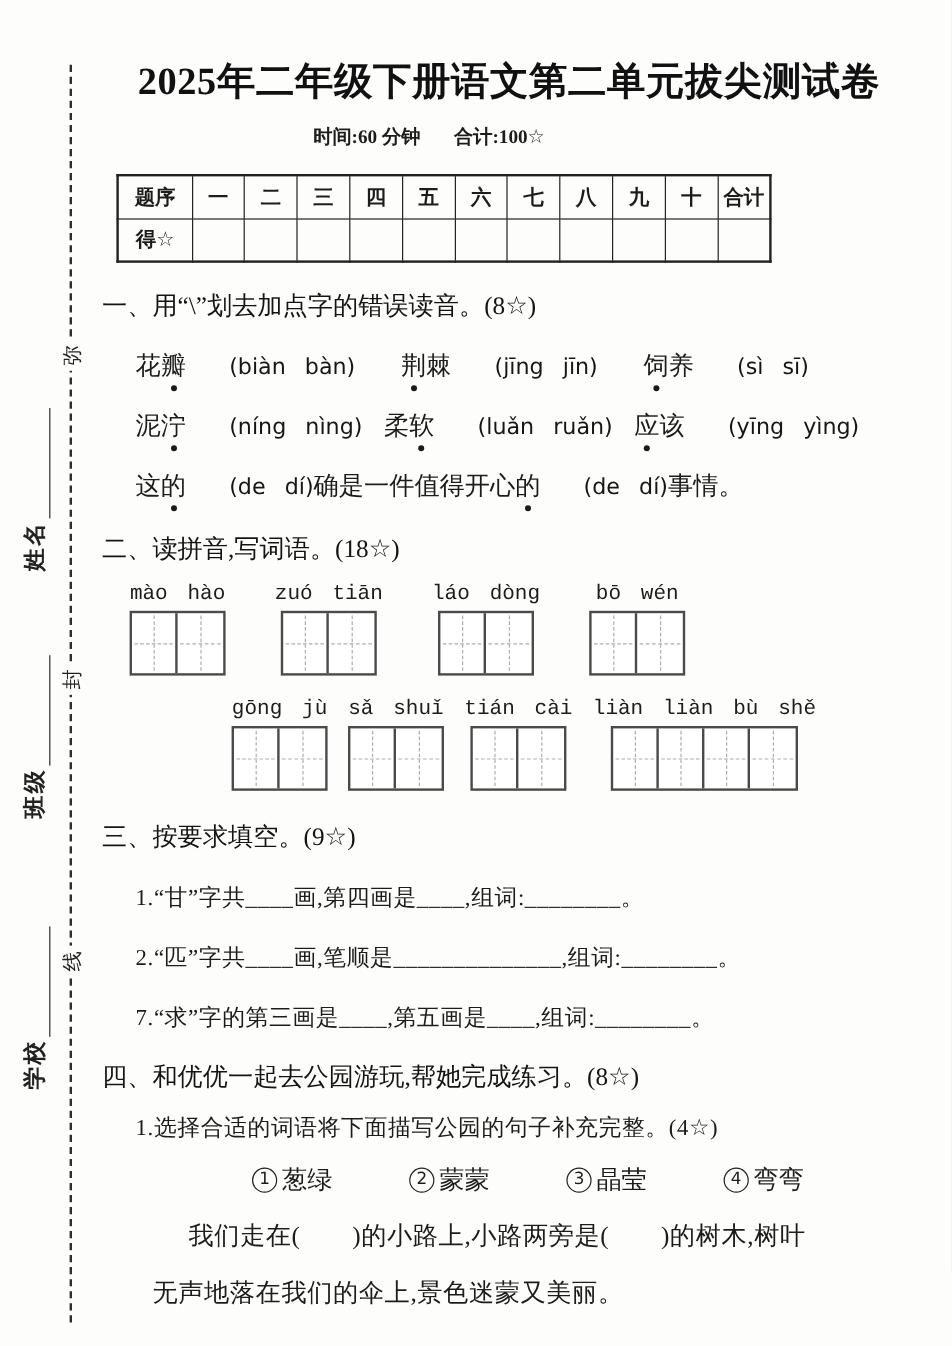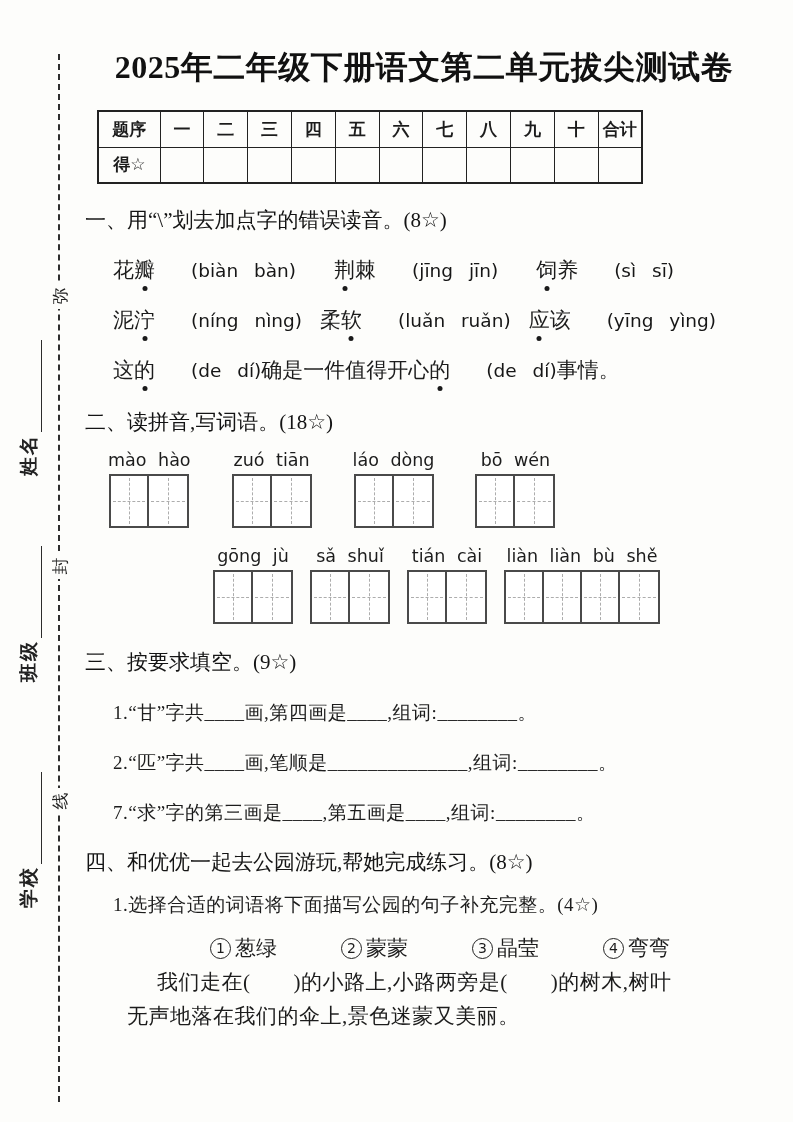--- a/index.html
+++ b/index.html
@@ -43,21 +43,21 @@
   .ch { position:relative; display:inline-block; }
   .ch.dotted::after { content:""; position:absolute; left:50%; bottom:-7px;
     width:5px; height:5px; border-radius:50%; background:#1a1a1a; transform:translateX(-50%); }
   .pinyin, .py-label { font-family:"DejaVu Sans","Liberation Sans",sans-serif; }
   .em-line .pinyin { font-size:18.5px; word-spacing:10px; color:#161616;margin-left:36px; }
   
   .py-row { display:flex; align-items:flex-end; }
   .py-row.r1 { padding-left:23px; gap:41px; margin-top:14px; }
   .py-row.r2 { padding-left:25px; gap:17px; margin-top:18px;justify-content:center; }
   .py-group { display:flex; flex-direction:column; align-items:center; }
-  .py-label { font-size:17.5px; word-spacing:6px; margin-bottom:4px; white-space:nowrap; }
+  .py-label { font-size:17.5px; word-spacing:6px; margin-bottom:4px; white-space:nowrap;font-family:Liberation Mono, monospace; }
   .tian { display:inline-flex; border:2px solid #4a4a4a; background:#fff; }
   .tcell { width:38px; height:50px; border-right:2px solid #4a4a4a; position:relative; }
   .tcell:last-child { border-right:none; }
   .tcell::before { content:""; position:absolute; left:50%; top:2px; bottom:2px;
     border-left:1px dashed #adadad; }
   .tcell::after { content:""; position:absolute; top:50%; left:2px; right:2px;
     border-top:1px dashed #adadad; }
   
   .item-line { font-size:19px; letter-spacing:0.5px; white-space:nowrap; }
   
@@ -68,21 +68,21 @@
     font-size:14px; margin-right:4px; flex:0 0 auto;
     font-family:"DejaVu Sans","Liberation Sans",sans-serif; }
   
   .para-line { font-size:21px; padding-left:42px; letter-spacing:0.5px; white-space:nowrap; }
   .para-line.first { padding-left:72px; }
   
   .mt-22 { margin-top:22px; } .mt-16 { margin-top:16px; }
   .mt-24 { margin-top:24px; } 
   .sec1-lines > .em-line { margin-top:22px; }
   .sec3-items > .item-line { margin-top:24px; }
-  .para > .para-line { margin-top:6px; }
+  .para > .para-line { margin-top:19px; }
 </style>
 </head>
 <body>
 
 <div class="page">
 
   <div class="seal-line"></div>
   <div class="seal-char" style="top:283px;">弥</div>
   <div class="seal-char" style="top:553px;">封</div>
   <div class="seal-char" style="top:788px;">线</div>
@@ -96,20 +96,24 @@
       <span class="uline"></span>
   </div>
   <div class="side-label" style="top:814px;">
     <span>学校</span>
       <span class="uline"></span>
   </div>
 
   <div class="content">
 
     <div class="title">2025年二年级下册语文第二单元拔尖测试卷</div>
+    <div class="subtitle">
+      <span>时间:60 分钟</span>
+      <span>合计:100☆</span>
+    </div>
 
     <table class="score">
       <tbody>
           <tr>
         <td class="first">题序</td>
         <td>一</td>
         <td>二</td>
         <td>三</td>
         <td>四</td>
         <td>五</td>

